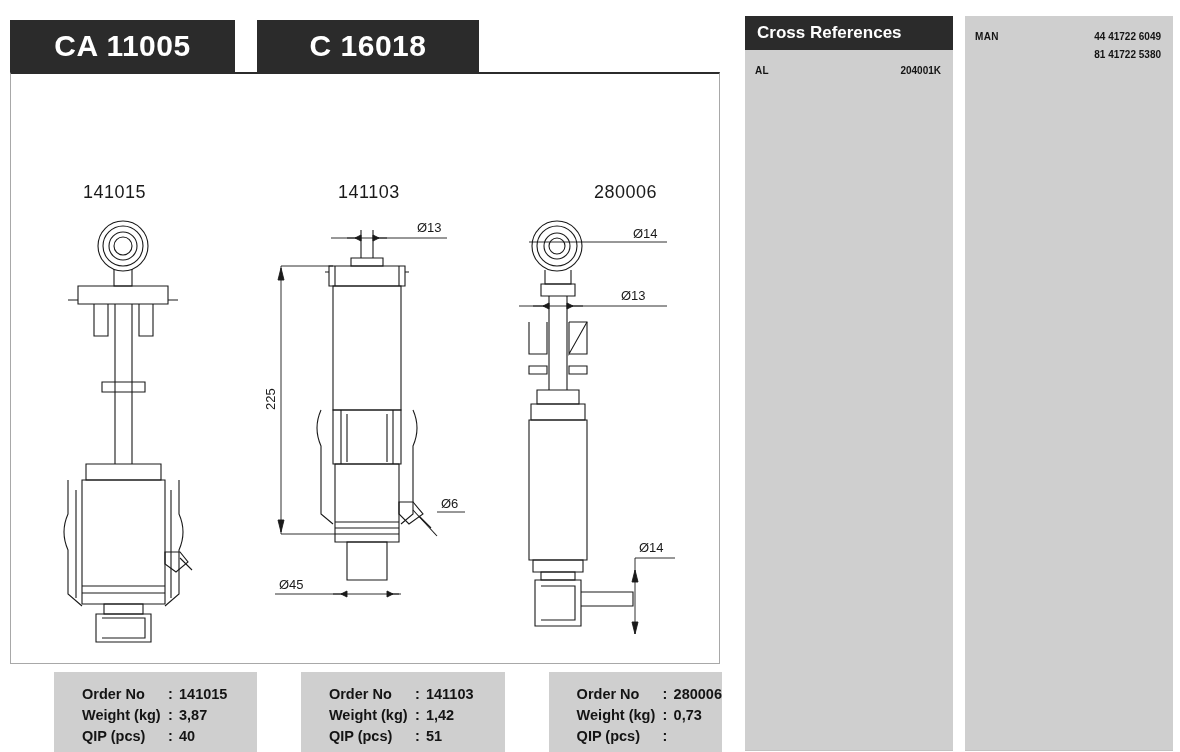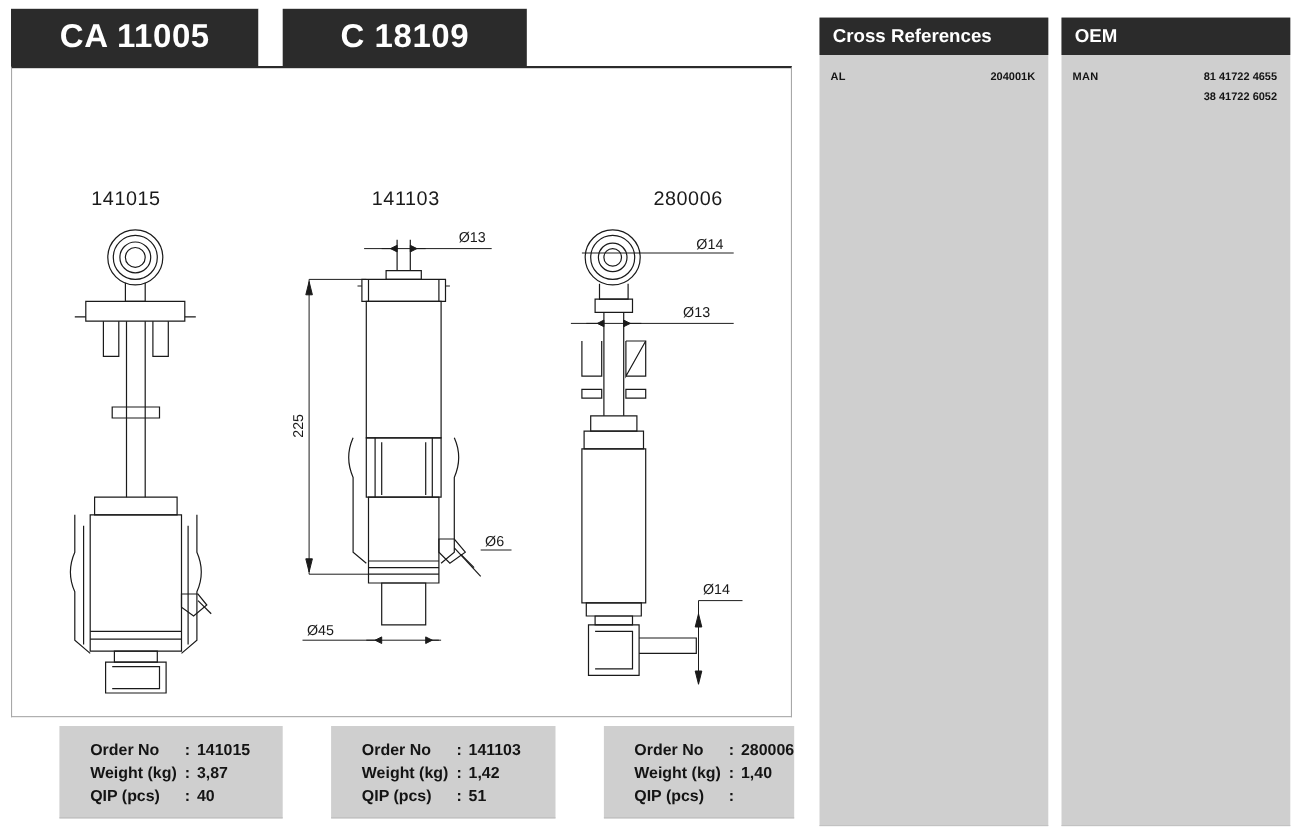--- a/index.html
+++ b/index.html
@@ -12,21 +12,21 @@
     height: 752px;
     position: relative;
     font-family: "Liberation Sans", sans-serif;
     overflow: hidden;
   }
 
   
   #left-column {
     position: absolute;
     left: 10px;
-    top: 8px;
+    top: 20px;
     width: 712px;
     height: 596px;
     padding-left: 20px;
   }
 
   
   #tab-strip {
     position: absolute;
     left: 0;
     top: 0;
@@ -159,21 +159,21 @@
   .ref-num   { white-space: nowrap; }
 </style>
 </head>
 <body>
 
 <div id="left-column">
 
   <div id="tab-strip">
     <div class="tab" id="tab-0">CA 11005</div>
     <div class="tab-gap"></div>
-    <div class="tab" id="tab-1">C 18109</div>
+    <div class="tab" id="tab-1">C 16018</div>
     <div class="tab-gap"></div>
   </div>
 
   <div id="drawing-frame">
 
     <div class="part-label" id="part-label-0">141015</div>
     <div class="part-label" id="part-label-1">141103</div>
     <div class="part-label" id="part-label-2">280006</div>
 
     <div class="drawing-cell" id="drawing-cell-0">
@@ -376,21 +376,21 @@
 
     <div class="spec-panel" id="spec-panel-2">
       <div class="spec-line">
         <span class="spec-key">Order No</span>
         <span class="spec-colon">:</span>
         <span class="spec-val">280006</span>
       </div>
       <div class="spec-line">
         <span class="spec-key">Weight (kg)</span>
         <span class="spec-colon">:</span>
-        <span class="spec-val">1,40</span>
+        <span class="spec-val">0,73</span>
       </div>
       <div class="spec-line">
         <span class="spec-key">QIP (pcs)</span>
         <span class="spec-colon">:</span>
         <span class="spec-val"></span>
       </div>
     </div>
   </div>
 </div>
 
@@ -400,23 +400,22 @@
     <div class="ref-row">
       <span class="ref-brand">AL</span>
       <span class="ref-nums">
         <span class="ref-num">204001K</span>
       </span>
     </div>
   </div>
 </div>
 
 <div class="ref-panel" id="panel-oem">
-  <div class="ref-header">OEM</div>
   <div class="ref-body">
     <div class="ref-row">
       <span class="ref-brand">MAN</span>
       <span class="ref-nums">
-        <div class="ref-num">81 41722 4655</div>
-        <div class="ref-num">38 41722 6052</div>
+        <div class="ref-num">44 41722 6049</div>
+        <div class="ref-num">81 41722 5380</div>
       </span>
     </div>
   </div>
 </div>
 
 </body></html>

